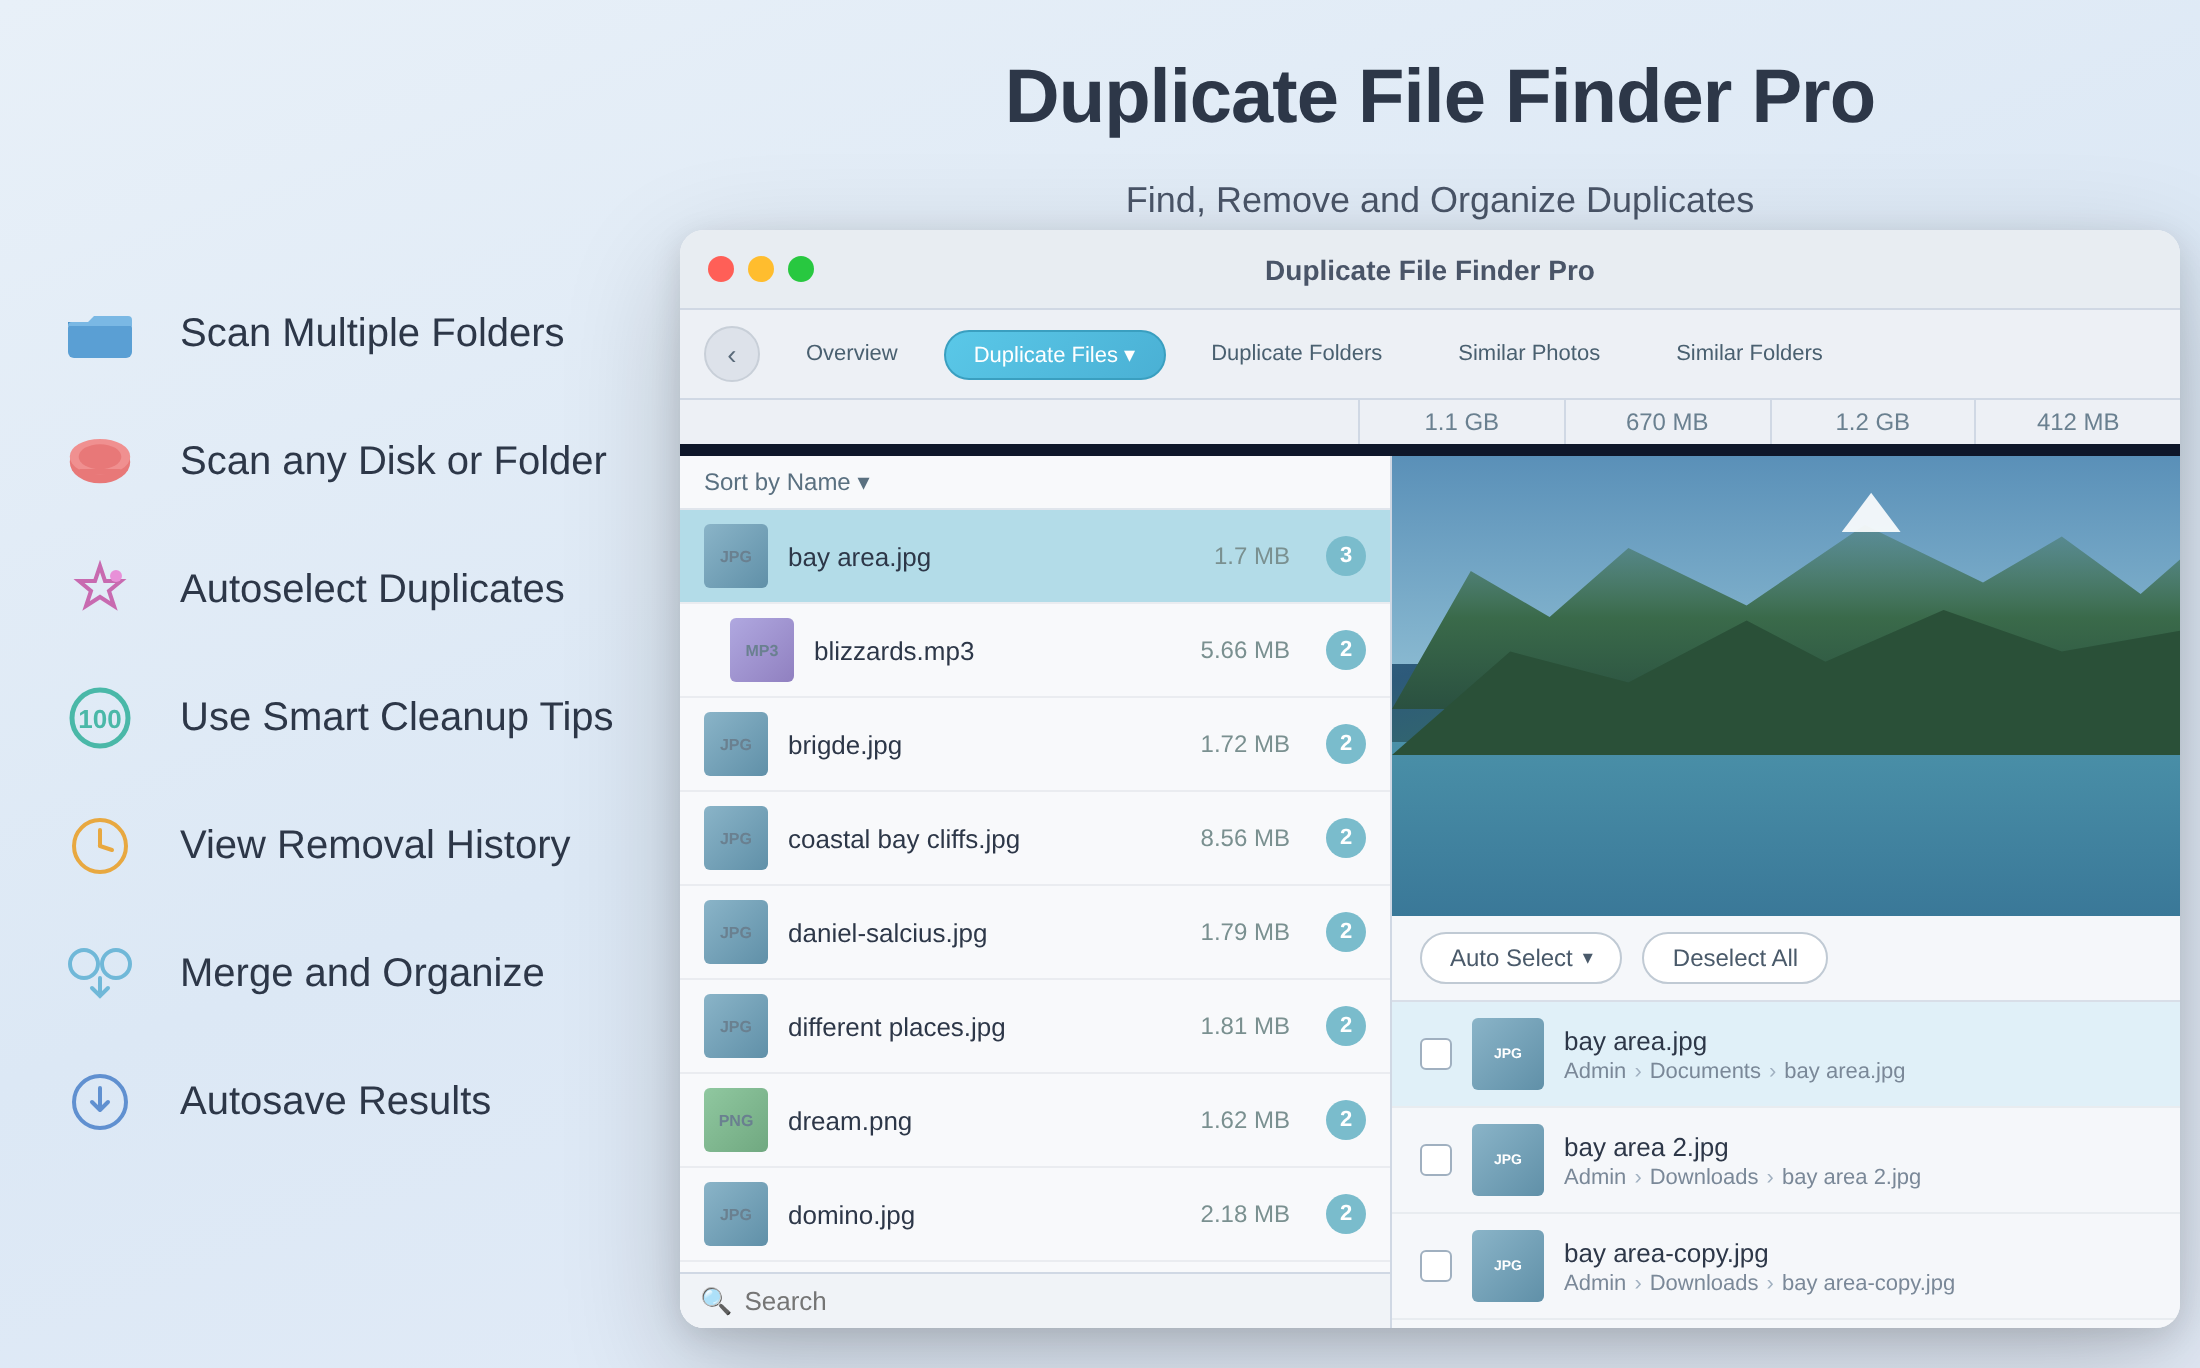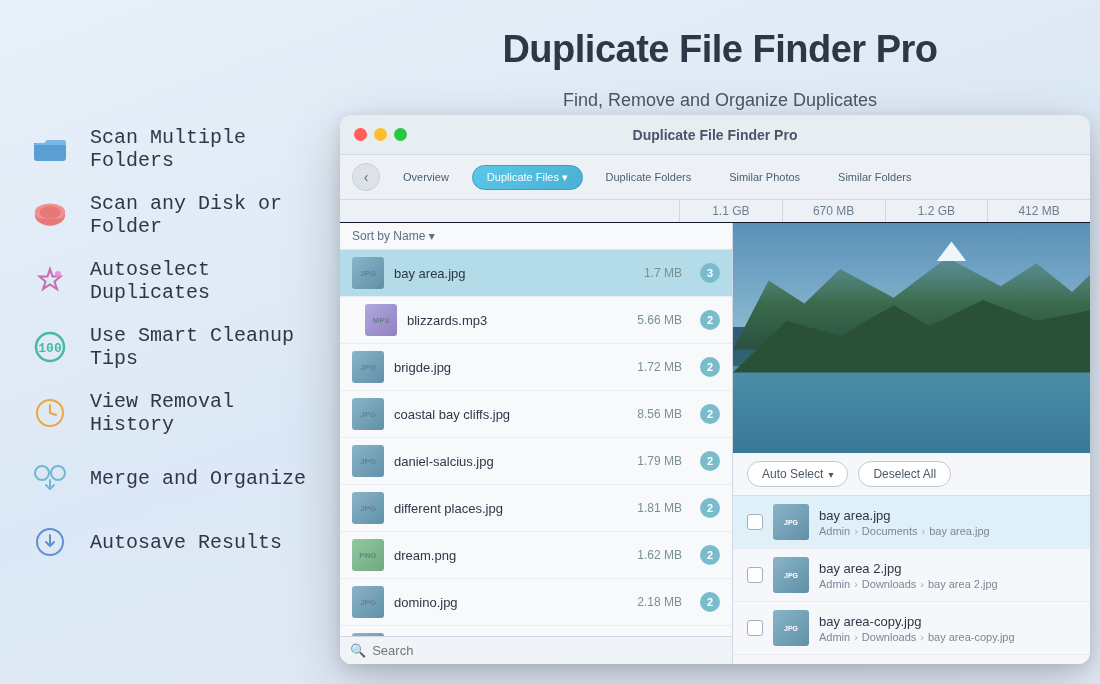--- a/index.html
+++ b/index.html
@@ -36,24 +36,23 @@
     .app-subtitle {
       font-size: 18px;
       color: #4a5568;
       margin-top: 19px;
       font-weight: 400;
     }
 
     
     .features-sidebar {
       position: absolute;
-      top: 116px;
+      top: 135px;
       left: 20px;
       width: 310px;
-      font-family: Liberation Mono, monospace;
     }
     .feature-item {
       display: flex;
       align-items: center;
       gap: 18px;
       padding: 10px 8px;
     }
     .feature-icon {
       width: 44px;
       height: 44px;
@@ -149,21 +148,21 @@
     .tab-btn.inactive {
       background: transparent;
       color: #4a6070;
       border-color: transparent;
     }
 
     
     .sizes-row {
       display: flex;
       background: #edf0f5;
-      border-bottom: 1px solid #0f172a;
+      border-bottom: 6px solid #0f172a;
       flex-shrink: 0;
     }
     .size-cell {
       flex: 1;
       text-align: center;
       padding: 4px 8px;
       font-size: 12px;
       color: #6a8090;
       border-right: 1px solid #d0d8e4;
     }
@@ -172,21 +171,21 @@
 
     
     .content-area {
       display: flex;
       flex: 1;
       overflow: hidden;
     }
 
     
     .file-list-pane {
-      width: 393px;
+      width: 356px;
       flex-shrink: 0;
       display: flex;
       flex-direction: column;
       border-right: 1px solid #d0d8e4;
       background: #f8f9fb;
     }
     .sort-row {
       padding: 6px 12px;
       font-size: 12px;
       color: #5a7080;

